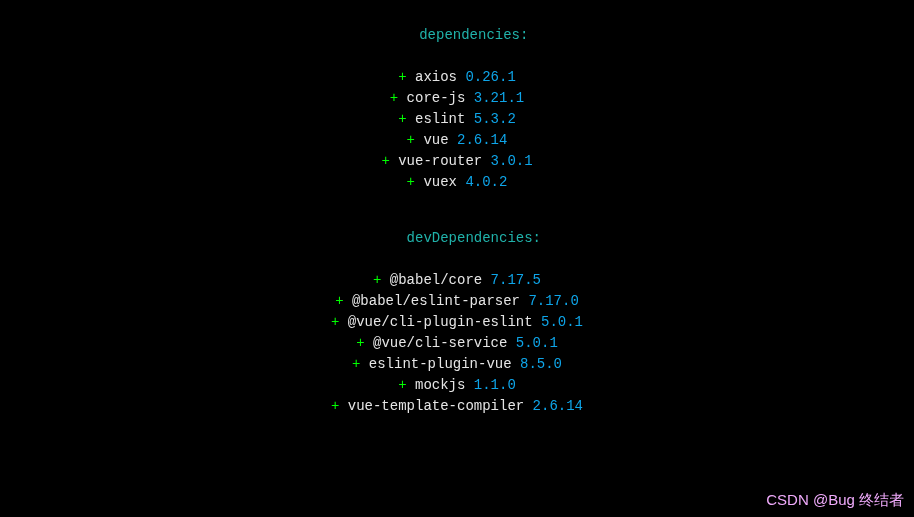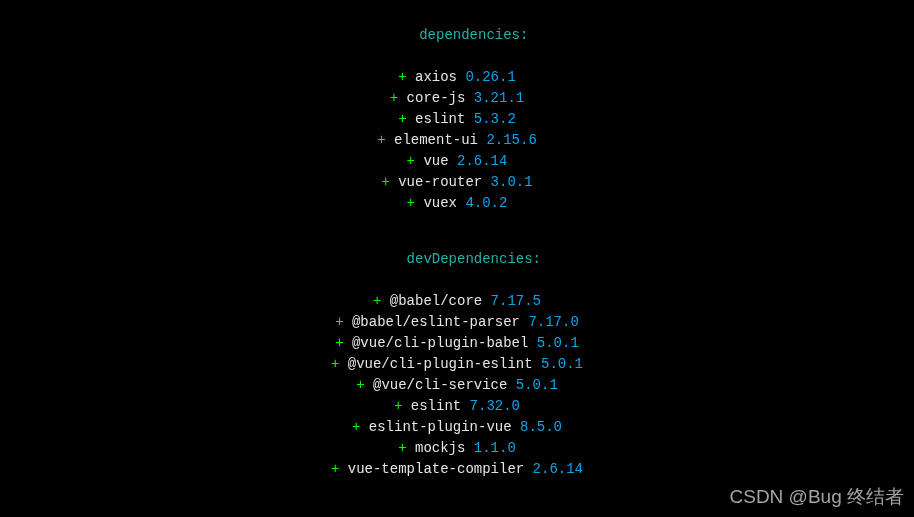--- a/index.html
+++ b/index.html
@@ -31,57 +31,54 @@
     .pkg-name {
       color: #e5e5e5;
     }
     .pkg-version {
       color: #0ea5e9;
     }
     .watermark {
       position: absolute;
       bottom: 6px;
       right: 10px;
-      color: #a3a3a3;
-      font-size: 19px;
+      color: #f0abfc;
+      font-size: 15px;
       font-family: Arial, sans-serif;
     }
     .spacer {
       height: 14px;
     }
   </style>
 </head>
 <body>
 
 <div>
   <div class="line">
     <span class="section-header">dependencies:</span>
   </div>
   <div id="deps-list">
       <div class="line"><span class="plus">+</span> <span class="pkg-name">axios</span> <span class="pkg-version">0.26.1</span></div>
       <div class="line"><span class="plus">+</span> <span class="pkg-name">core-js</span> <span class="pkg-version">3.21.1</span></div>
       <div class="line"><span class="plus">+</span> <span class="pkg-name">eslint</span> <span class="pkg-version">5.3.2</span></div>
-      <div class="line"><span class="plus">+</span> <span class="pkg-name">element-ui</span> <span class="pkg-version">2.15.6</span></div>
       <div class="line"><span class="plus">+</span> <span class="pkg-name">vue</span> <span class="pkg-version">2.6.14</span></div>
       <div class="line"><span class="plus">+</span> <span class="pkg-name">vue-router</span> <span class="pkg-version">3.0.1</span></div>
       <div class="line"><span class="plus">+</span> <span class="pkg-name">vuex</span> <span class="pkg-version">4.0.2</span></div>
     </div>
 
   <div class="spacer"></div>
 
   <div class="line">
     <span class="section-header">devDependencies:</span>
   </div>
   <div id="devdeps-list">
       <div class="line"><span class="plus">+</span> <span class="pkg-name">@babel/core</span> <span class="pkg-version">7.17.5</span></div>
       <div class="line"><span class="plus">+</span> <span class="pkg-name">@babel/eslint-parser</span> <span class="pkg-version">7.17.0</span></div>
-      <div class="line"><span class="plus">+</span> <span class="pkg-name">@vue/cli-plugin-babel</span> <span class="pkg-version">5.0.1</span></div>
       <div class="line"><span class="plus">+</span> <span class="pkg-name">@vue/cli-plugin-eslint</span> <span class="pkg-version">5.0.1</span></div>
       <div class="line"><span class="plus">+</span> <span class="pkg-name">@vue/cli-service</span> <span class="pkg-version">5.0.1</span></div>
-      <div class="line"><span class="plus">+</span> <span class="pkg-name">eslint</span> <span class="pkg-version">7.32.0</span></div>
       <div class="line"><span class="plus">+</span> <span class="pkg-name">eslint-plugin-vue</span> <span class="pkg-version">8.5.0</span></div>
       <div class="line"><span class="plus">+</span> <span class="pkg-name">mockjs</span> <span class="pkg-version">1.1.0</span></div>
       <div class="line"><span class="plus">+</span> <span class="pkg-name">vue-template-compiler</span> <span class="pkg-version">2.6.14</span></div>
     </div>
 
   <div class="spacer"></div>
 
   <div class="line">
     
   </div>

